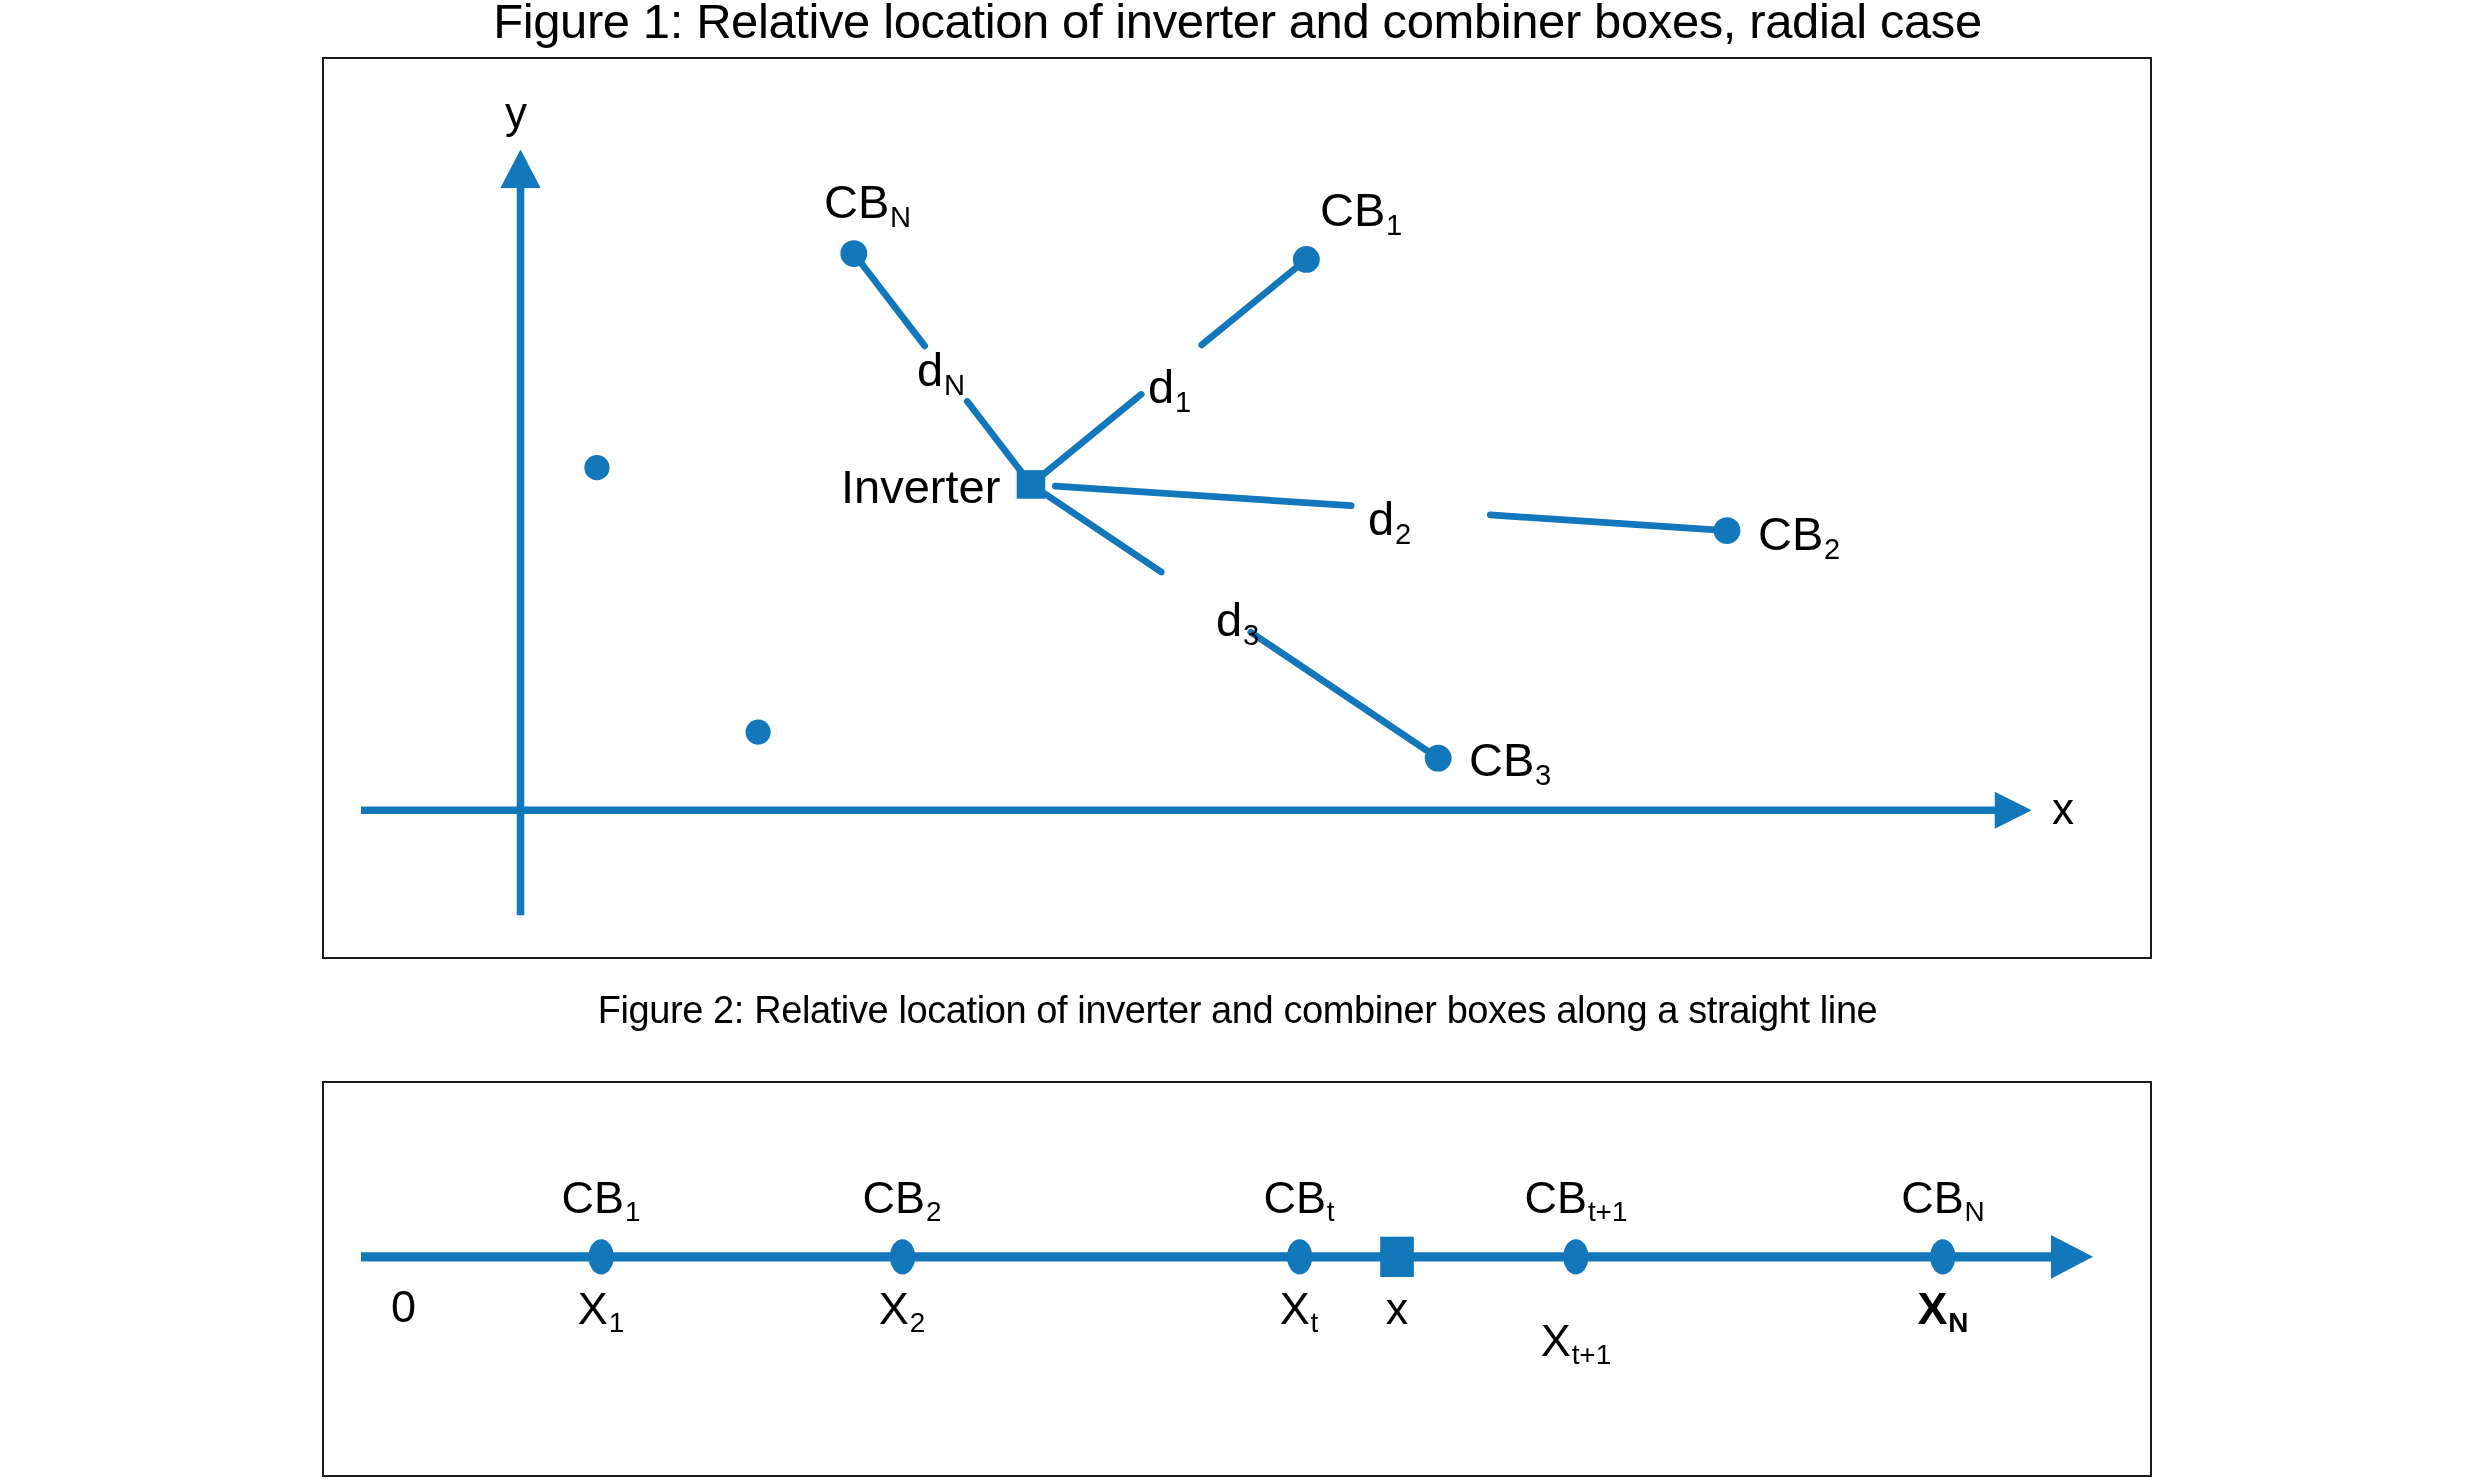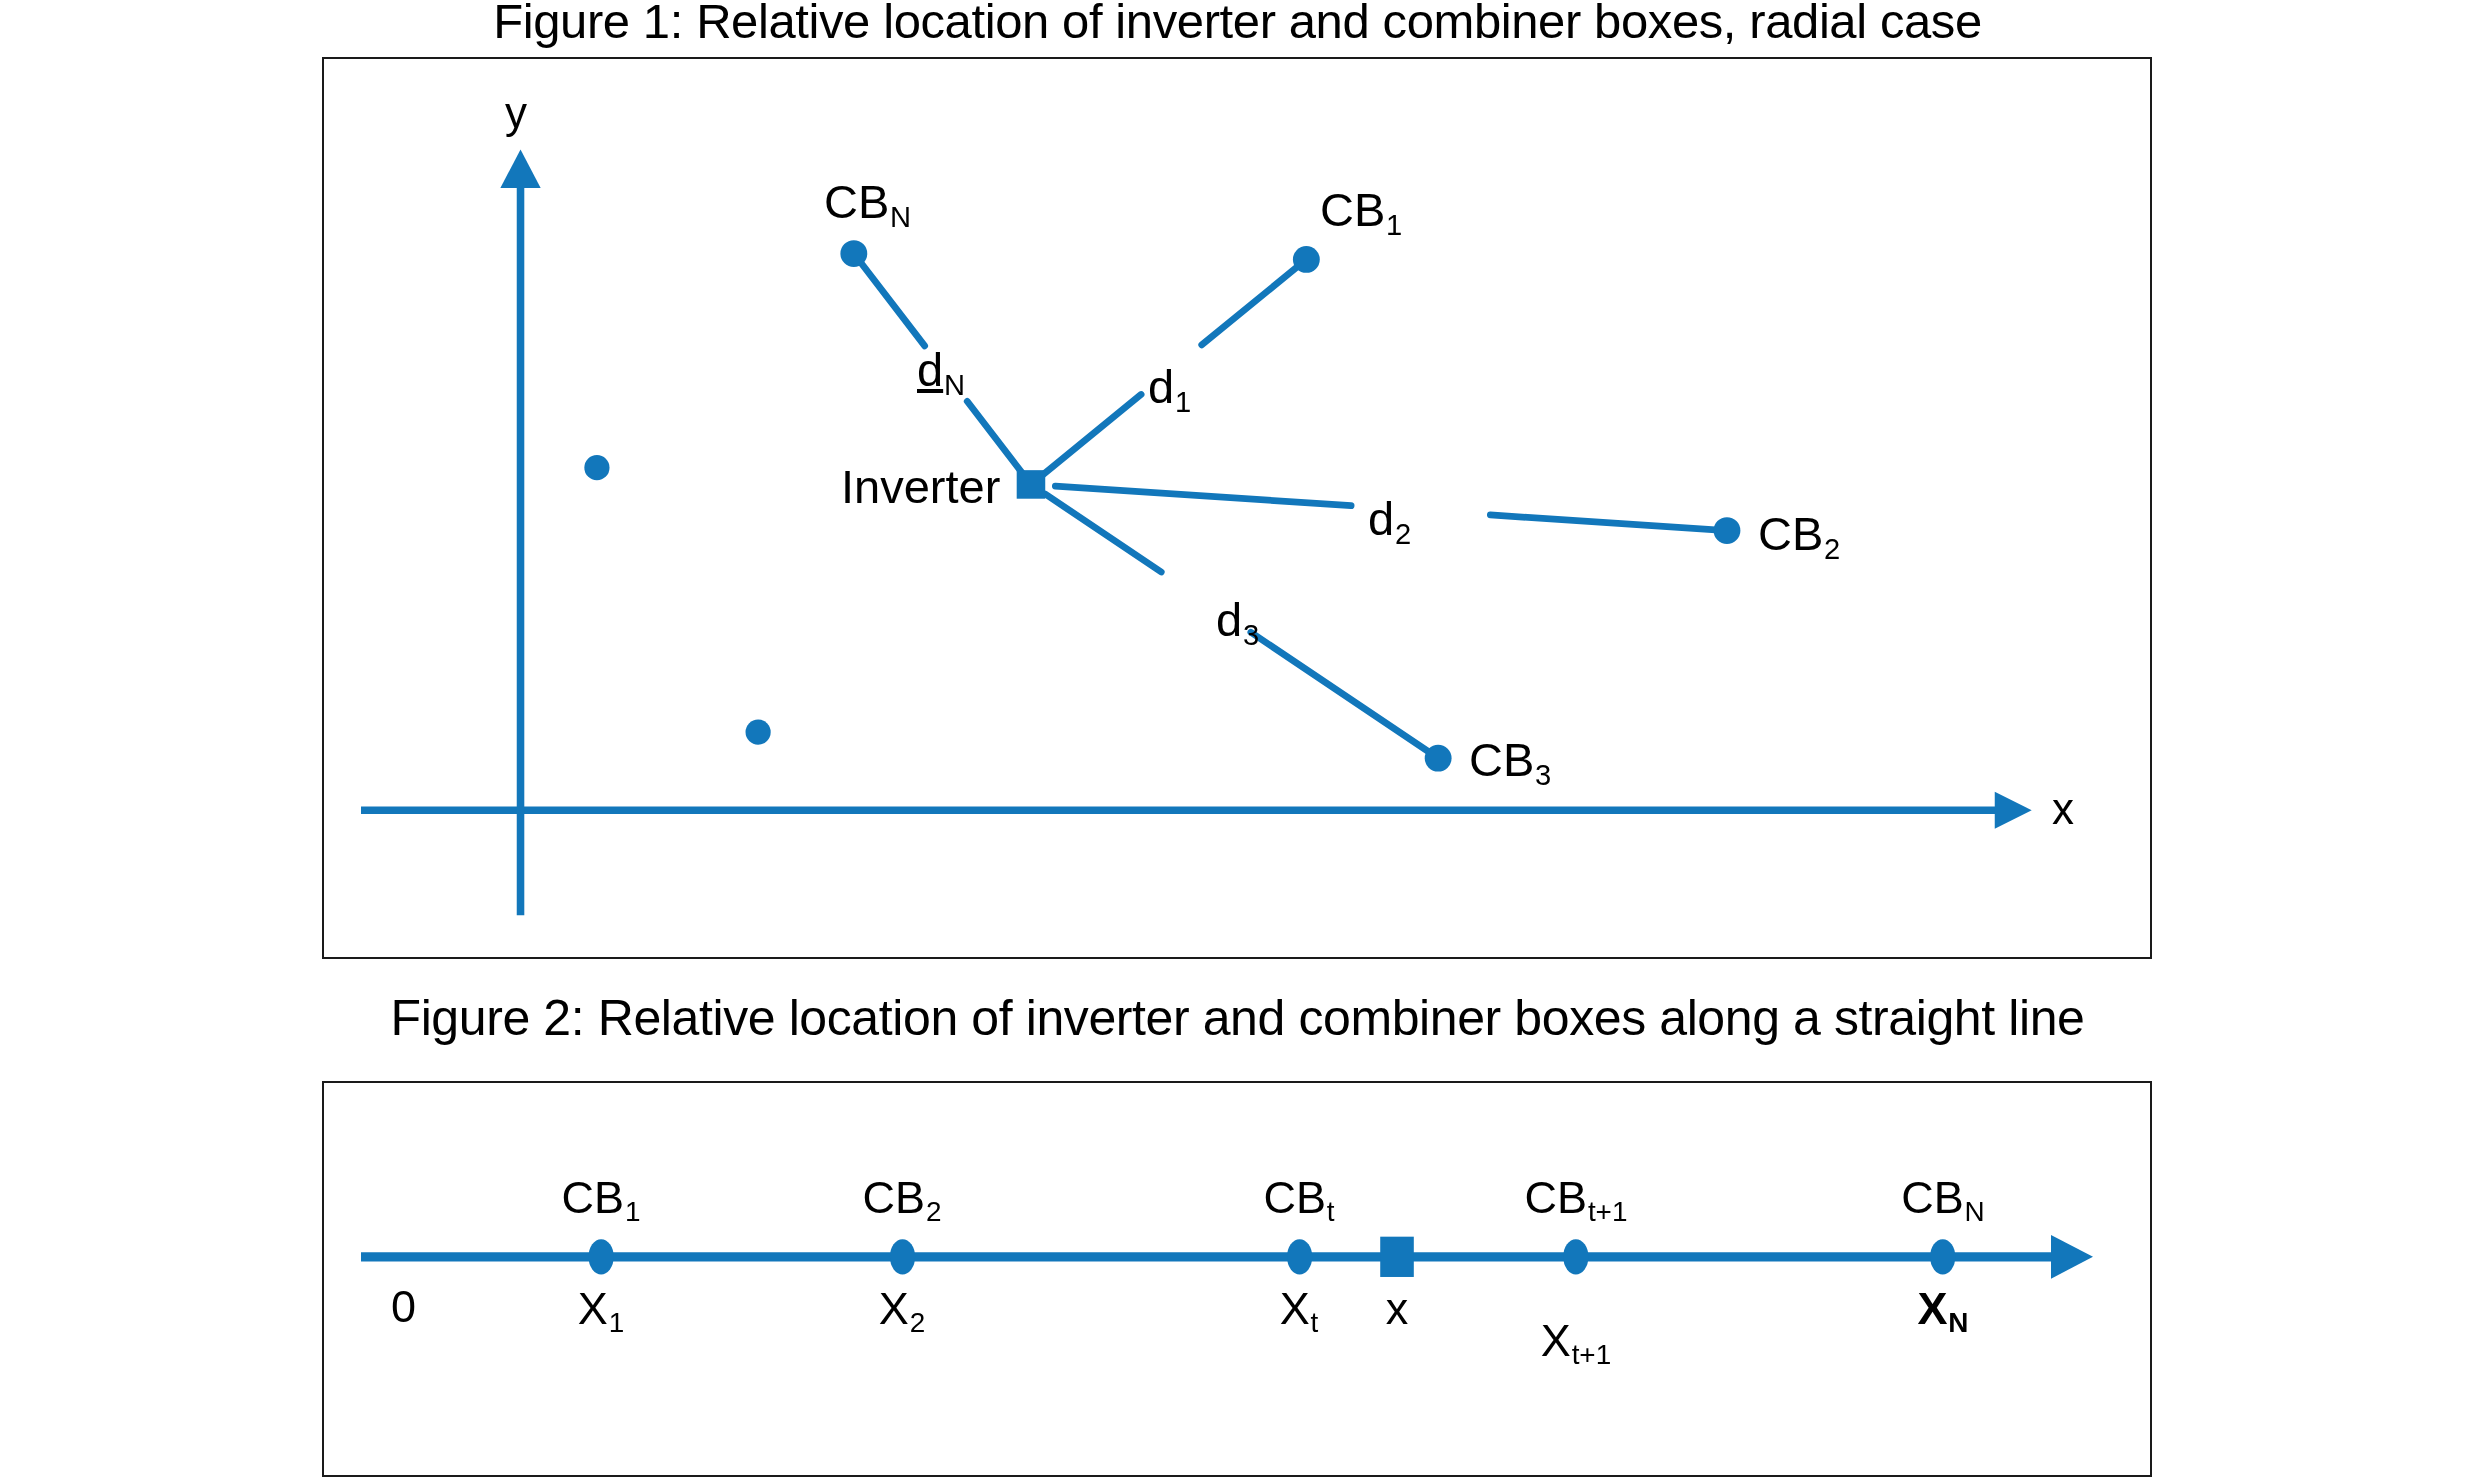--- a/index.html
+++ b/index.html
@@ -32,21 +32,21 @@
   #fig1-title {
     left: 0; top: -6.7px;
     width: 2475px;
     text-align: center;
     font-size: 49px;
   }
   #fig2-title {
     left: 0; top: 989px;
     width: 2475px;
     text-align: center;
-    font-size: 50px;
+    font-size: 38px;
   }
   .fig-box {
     position: absolute;
     border: 2.5px solid #1a1a1a;
     box-sizing: border-box;
     background: #ffffff;
   }
   #fig1-box {
     left: 322px;
     top: 57px;
@@ -128,21 +128,21 @@
     </svg>
 
   <div id="labels">
       <div class="lbl axis-lbl" style="left: 505px; top: 91px;"><span>y</span></div>
       <div class="lbl axis-lbl" style="left: 2052px; top: 787px;"><span>x</span></div>
       <div class="lbl big" style="left: 841px; top: 463px;"><span>Inverter</span></div>
       <div class="lbl big" style="left: 824px; top: 178px;"><span>CB</span><sub>N</sub></div>
       <div class="lbl big" style="left: 1320px; top: 186px;"><span>CB</span><sub>1</sub></div>
       <div class="lbl big" style="left: 1758px; top: 510px;"><span>CB</span><sub>2</sub></div>
       <div class="lbl big" style="left: 1469px; top: 736px;"><span>CB</span><sub>3</sub></div>
-      <div class="lbl big" style="left: 917px; top: 346px; text-decoration: underline;"><span>d</span><sub>N</sub></div>
+      <div class="lbl big" style="left: 917px; top: 346px;"><span>d</span><sub>N</sub></div>
       <div class="lbl big" style="left: 1148px; top: 363px;"><span>d</span><sub>1</sub></div>
       <div class="lbl big" style="left: 1368px; top: 495px;"><span>d</span><sub>2</sub></div>
       <div class="lbl big" style="left: 1216px; top: 596px; text-align: right;"><span>d</span><sub>3</sub></div>
       <div class="lbl med" style="left: 391px; top: 1284px;"><span>0</span></div>
       <div class="lbl med" style="left: 601px; top: 1175px; transform: translateX(-50%);"><span>CB</span><sub>1</sub></div>
       <div class="lbl med" style="left: 601px; top: 1286px; transform: translateX(-50%);"><span>X</span><sub>1</sub></div>
       <div class="lbl med" style="left: 902px; top: 1175px; transform: translateX(-50%);"><span>CB</span><sub>2</sub></div>
       <div class="lbl med" style="left: 902px; top: 1286px; transform: translateX(-50%);"><span>X</span><sub>2</sub></div>
       <div class="lbl med" style="left: 1299px; top: 1175px; transform: translateX(-50%);"><span>CB</span><sub>t</sub></div>
       <div class="lbl med" style="left: 1299px; top: 1286px; transform: translateX(-50%);"><span>X</span><sub>t</sub></div>

